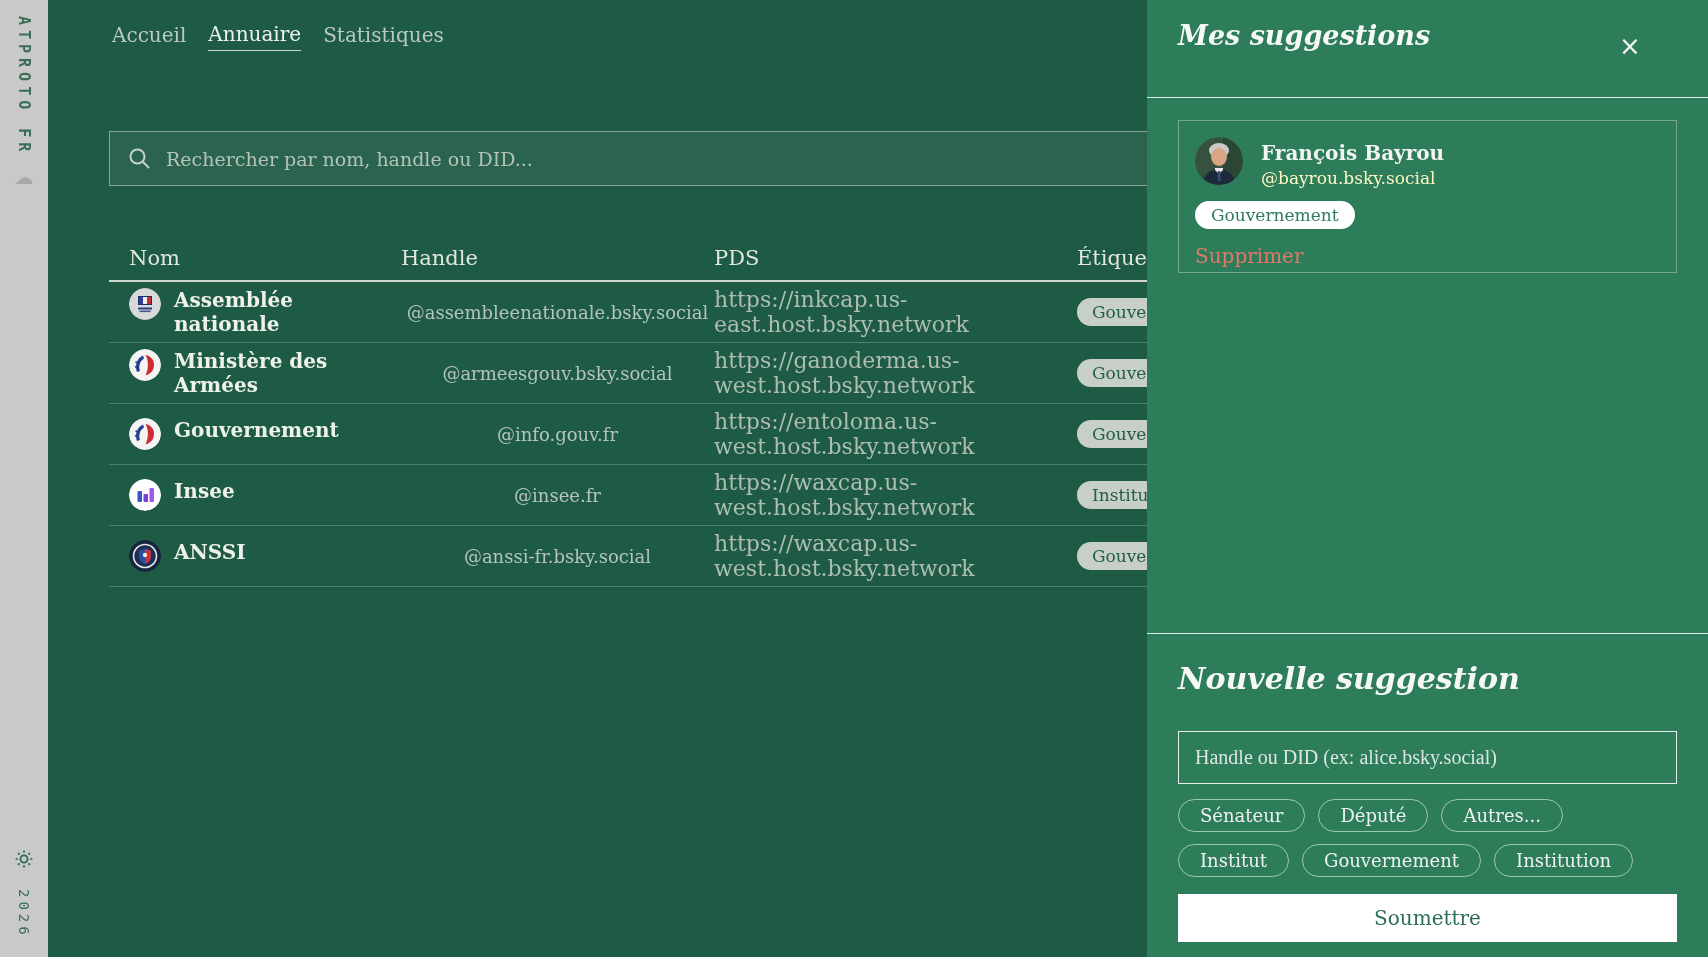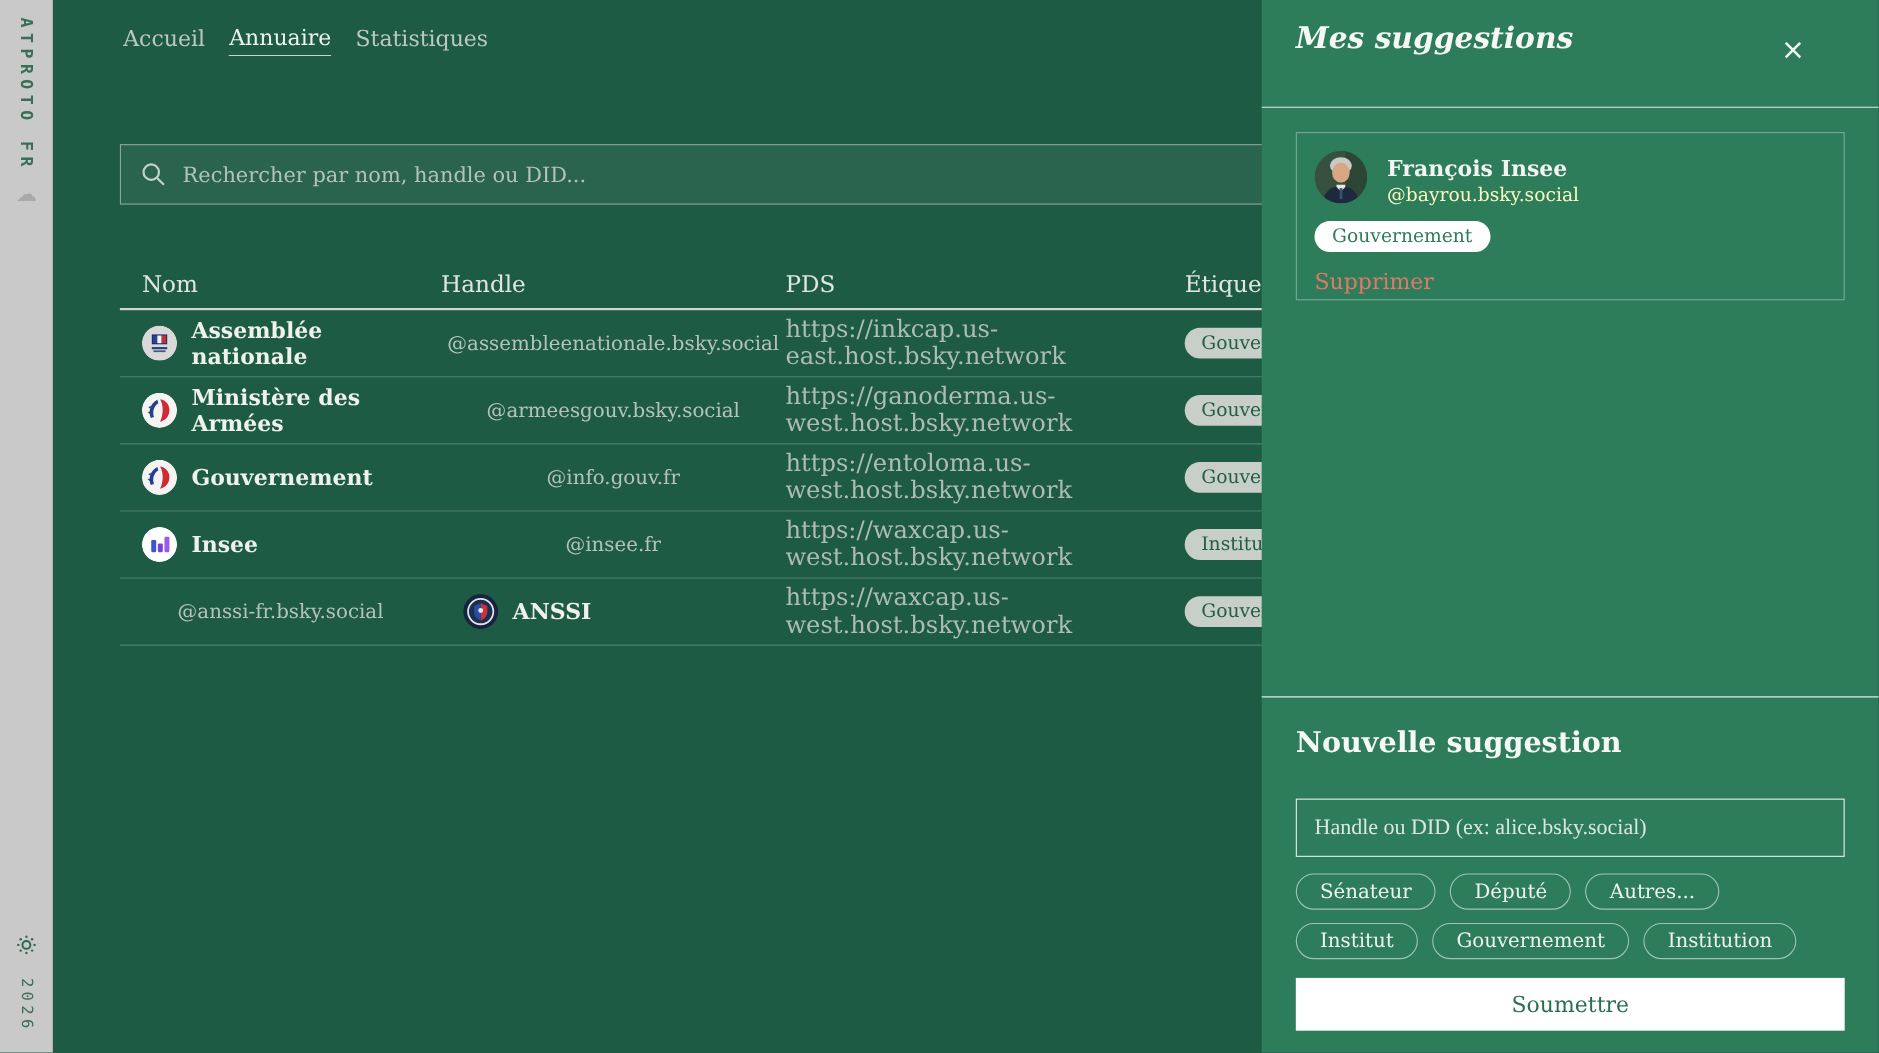--- a/index.html
+++ b/index.html
@@ -46,21 +46,21 @@
     font-family:inherit; font-size:19px; color:#dfe7e1;
   }
   .search-input::placeholder { color:#b4c2ba; opacity:1; }
   
   .table { position:absolute; left:61px; top:240px; width:1240px; }
   .thead, .trow { display:grid; grid-template-columns:292px 313px 363px 1fr; align-items:center; }
   .thead { height:42px; align-items:end; border-bottom:2px solid #cfd6d0; padding-bottom:10px; }
   .th { font-size:21px; color:#e1e6e1; }
   .th:first-child, .name-cell { padding-left:20px; }
   .trow { height:61px; border-bottom:1px solid rgba(255,255,255,0.22); cursor:pointer; }
-  .name-cell { display:flex; align-items:center; gap:13px; }
+  .name-cell { display:flex; align-items:flex-start; gap:13px; }
   .avatar { width:32px; height:32px; border-radius:50%; overflow:hidden; flex:0 0 auto; line-height:0; }
   .row-name { font-size:20px; font-weight:700; color:#eef1ec; }
   .handle-cell { font-size:18px; color:#b6c3bc;text-align:center; }
   .pds-cell { font-size:22px; color:#aebcb4; }
   .badge {
     display:inline-block; background:#c8cfc8; color:#215e47;
     font-size:17px; padding:4px 15px; border-radius:999px; white-space:nowrap;
   }
   
   .panel {
@@ -84,21 +84,21 @@
   .sugg-head { display:flex; gap:18px; align-items:flex-start; }
   .sugg-avatar { width:48px; height:48px; border-radius:50%; overflow:hidden; line-height:0; flex:0 0 auto; }
   .sugg-name { font-size:20px; font-weight:700; color:#f2f4f1; margin-top:4px; }
   .sugg-handle { font-size:17px; color:#fef9c3; margin-top:3px; }
   .badge-white {
     display:inline-block; background:#ffffff; color:#2d7c5a;
     font-size:17px; padding:4px 16px; border-radius:999px; margin-top:13px;
   }
   .remove-link { display:block; background:none; border:none; font:inherit; font-size:20px; color:#e07a68; margin-top:15px; cursor:pointer; text-align:left; }
   .panel-bottom { position:absolute; top:633px; left:0; right:0; bottom:0; border-top:1.5px solid rgba(255,255,255,0.85); padding:0 31px; }
-  .new-title { margin-top:27px; font-size:26px; font-weight:700; color:#f6f8f5; }
+  .new-title { margin-top:27px; font-size:30px; font-style:italic; font-weight:700; color:#f6f8f5; }
   .did-input {
     display:block; width:100%; height:53px; margin-top:35px;
     background:transparent; border:1px solid #e8eee9; outline:none;
     padding:0 16px; font-family:Liberation Serif, serif; font-size:20px; color:#bef264;
   }
   .did-input::placeholder { color:#dce7e0; opacity:1; }
   .chips { margin-top:15px; display:flex; flex-wrap:wrap; gap:12px 13px; }
   .chip {
     background:transparent; border:1px solid rgba(255,255,255,0.55); border-radius:18px;
     padding:5px 21px; font-family:inherit; font-size:18px; color:#eef3ef; cursor:pointer;
@@ -214,31 +214,31 @@
                 <rect x="20.5" y="9" width="4.5" height="14" rx="1" fill="#9a5ce8"></rect>
               </svg></span>
       <span class="row-name">Insee</span>
     </div>
     <div class="cell handle-cell">@insee.fr</div>
     <div class="cell pds-cell">https://waxcap.us-west.host.bsky.network</div>
     <div class="cell labels-cell"><span class="badge">Institut</span></div>
   </div>
 
   <div class="trow">
-    <div class="cell handle-cell">@anssi-fr.bsky.social</div>
     <div class="cell name-cell">
       <span class="avatar"><svg width="32" height="32" viewBox="0 0 32 32">
                 <circle cx="16" cy="16" r="16" fill="#16243f"></circle>
                 <circle cx="16" cy="16" r="11.5" fill="#1b2f52" stroke="#e6e6e6" stroke-width="1.6"></circle>
                 <path d="M16 8.5 l6 2.3 v5.2 c0 4.4 -2.6 6.8 -6 8 V8.5 z" fill="#c8333b"></path>
                 <path d="M16 8.5 l-6 2.3 v5.2 c0 4.4 2.6 6.8 6 8 V8.5 z" fill="#2b4da0"></path>
                 <circle cx="16" cy="15" r="2.2" fill="#e8e8e8"></circle>
               </svg></span>
       <span class="row-name">ANSSI</span>
     </div>
+    <div class="cell handle-cell">@anssi-fr.bsky.social</div>
     <div class="cell pds-cell">https://waxcap.us-west.host.bsky.network</div>
     <div class="cell labels-cell"><span class="badge">Gouvernement</span></div>
   </div>
 </div>
   </div>
 </main>
 
 <aside class="panel">
   <h2 class="panel-title">Mes suggestions</h2>
   <button class="close-btn">
@@ -260,21 +260,21 @@
             <rect x="28" width="20" height="48" fill="#2c4636"></rect>
             <ellipse cx="24" cy="13.5" rx="10" ry="7.5" fill="#c9c9c6"></ellipse>
             <ellipse cx="24" cy="20" rx="8" ry="9" fill="#d9a683"></ellipse>
             <path d="M7 48 c2-12 9-16 17-16 s15 4 17 16 z" fill="#1d2a3e"></path>
             <path d="M20 33 l4 4 4-4 v-2 h-8 z" fill="#e8e8e8"></path>
             <rect x="22.8" y="34" width="2.6" height="10" fill="#37506e"></rect>
           </g>
         </svg>
       </span>
       <div>
-        <div class="sugg-name">François Insee</div>
+        <div class="sugg-name">François Bayrou</div>
         <div class="sugg-handle">@bayrou.bsky.social</div>
       </div>
     </div>
     <span class="badge-white">Gouvernement</span>
     <button class="remove-link">Supprimer</button>
   </div>
 
   <div class="panel-bottom">
     <h3 class="new-title">Nouvelle suggestion</h3>
     <input class="did-input" type="text" placeholder="Handle ou DID (ex: alice.bsky.social)" style="">

